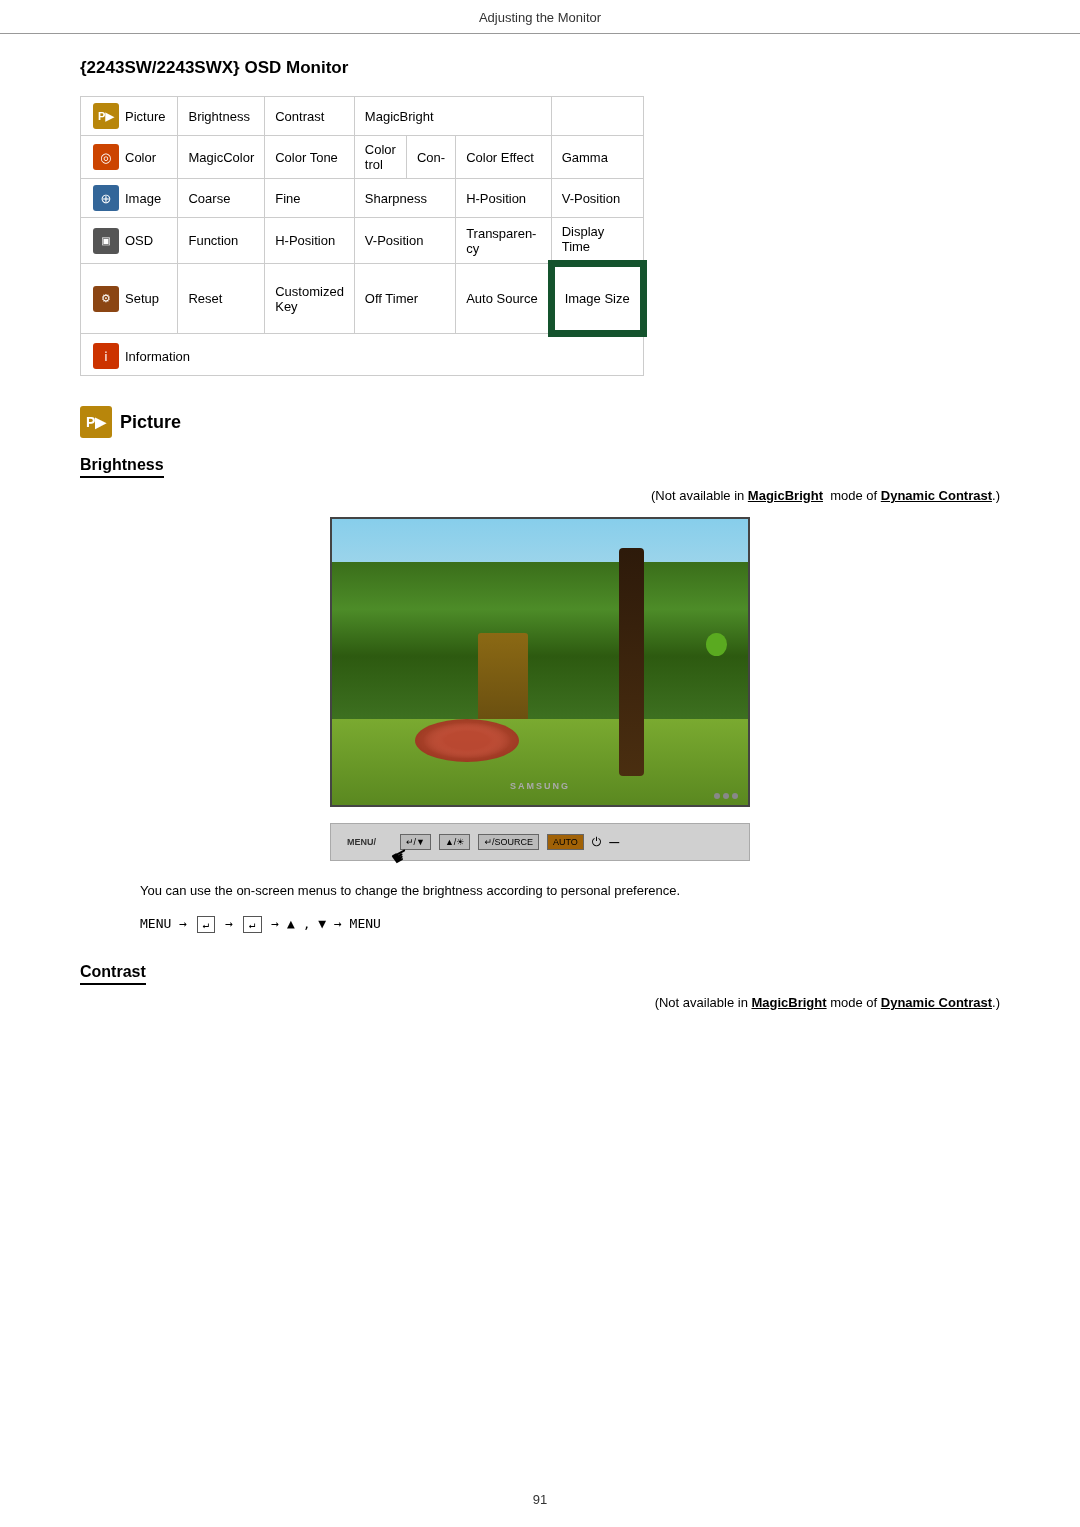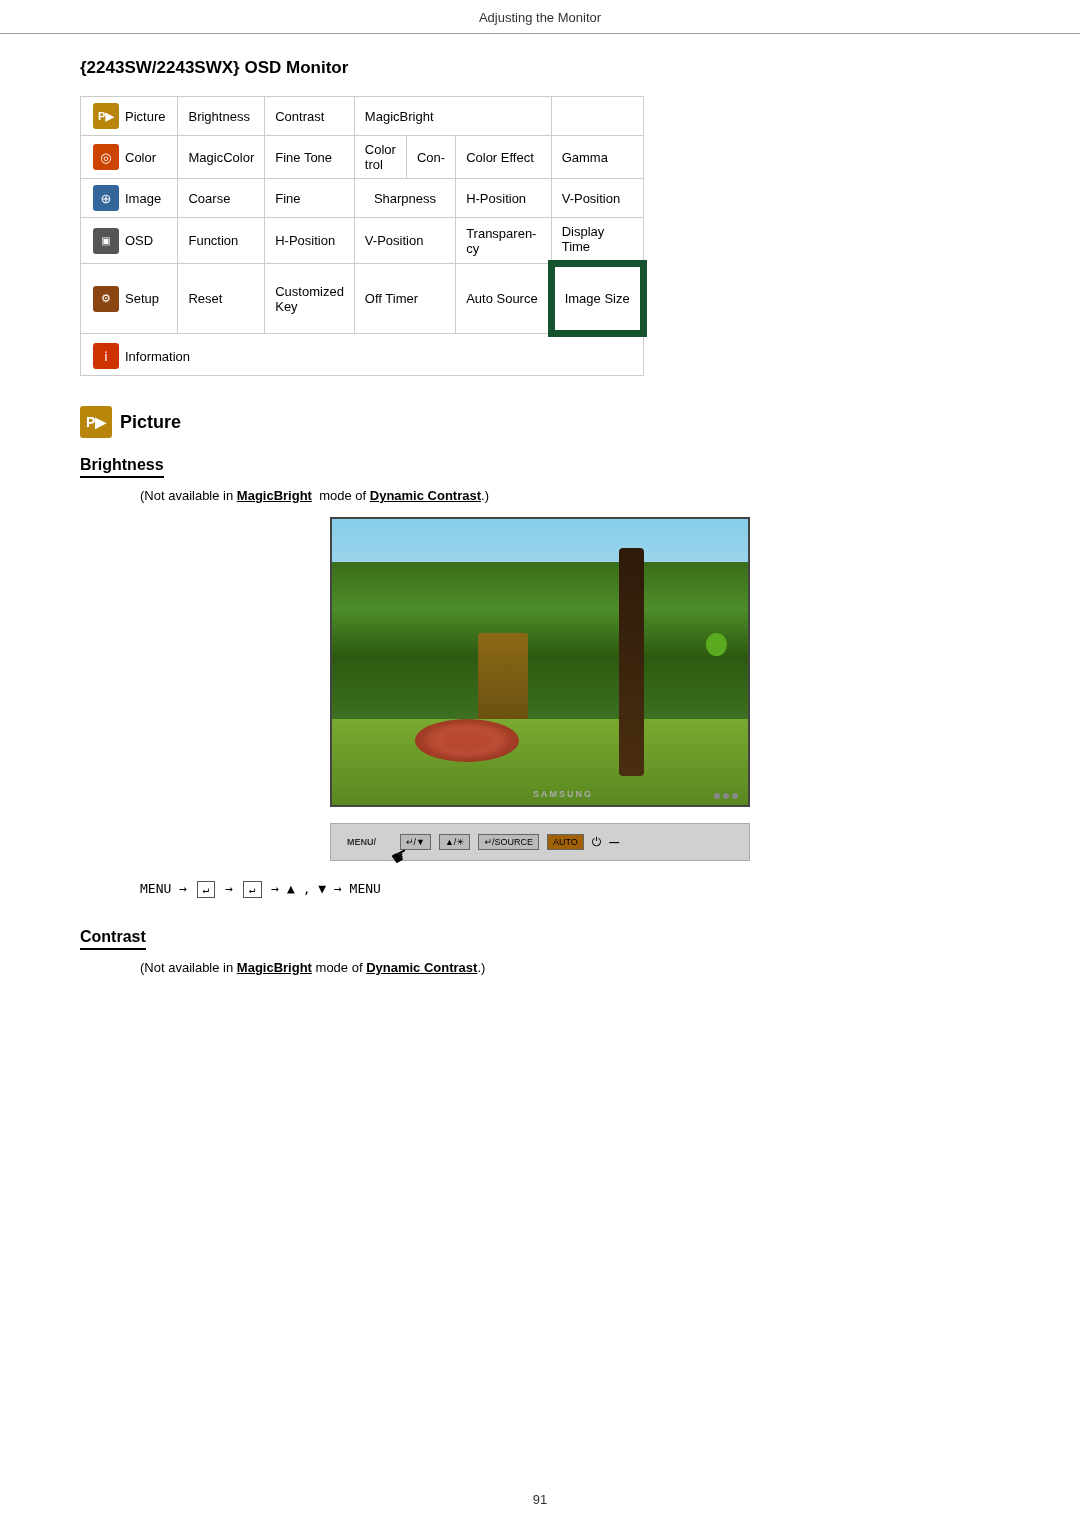--- a/index.html
+++ b/index.html
@@ -113,20 +113,21 @@
       margin-bottom: 10px;
       border-bottom: 2px solid #000;
       padding-bottom: 2px;
       display: inline-block;
     }
 
     .note-text {
       margin-left: 60px;
       margin-bottom: 14px;
       font-size: 13px;
+      text-align: right;
     }
 
     .bold-term {
       font-weight: bold;
       text-decoration: underline;
     }
 
     .body-text {
       margin: 14px 60px;
       font-size: 13px;
@@ -187,37 +188,37 @@
       </tr>
 
       <tr>
         <td style="border:1px solid #ccc; padding:6px 12px; white-space:nowrap;">
           <div style="display:flex;align-items:center;gap:6px;">
             <span class="icon-box icon-color">◎</span>
             <span>Color</span>
           </div>
         </td>
         <td style="border:1px solid #ccc; padding:6px 10px;">MagicColor</td>
-        <td style="border:1px solid #ccc; padding:6px 10px;">Fine Tone</td>
+        <td style="border:1px solid #ccc; padding:6px 10px;">Color Tone</td>
         <td style="border:1px solid #ccc; padding:6px 10px;">Color<br>trol</td>
         <td style="border:1px solid #ccc; padding:6px 10px;">Con-</td>
         <td style="border:1px solid #ccc; padding:6px 10px;">Color Effect</td>
         <td style="border:1px solid #ccc; padding:6px 10px;margin-left:7px;">Gamma</td>
       </tr>
 
       <tr>
         <td style="border:1px solid #ccc; padding:6px 12px; white-space:nowrap;">
           <div style="display:flex;align-items:center;gap:6px;">
             <span class="icon-box icon-image">⊕</span>
             <span>Image</span>
           </div>
         </td>
         <td style="border:1px solid #ccc; padding:6px 10px;">Coarse</td>
         <td style="border:1px solid #ccc; padding:6px 10px;">Fine</td>
-        <td style="border:1px solid #ccc; padding:6px 10px;text-align:center;" colspan="2">Sharpness</td>
+        <td style="border:1px solid #ccc; padding:6px 10px;" colspan="2">Sharpness</td>
         <td style="border:1px solid #ccc; padding:6px 10px;">H-Position</td>
         <td style="border:1px solid #ccc; padding:6px 10px;">V-Position</td>
       </tr>
 
       <tr>
         <td style="border:1px solid #ccc; padding:6px 12px; white-space:nowrap;">
           <div style="display:flex;align-items:center;gap:6px;">
             <span class="icon-box icon-osd" style="font-size:10px;">▣</span>
             <span>OSD</span>
           </div>
@@ -277,21 +278,21 @@
         <div style="position:absolute;bottom:30%;left:35%;width:12%;height:30%;background:linear-gradient(180deg,#8B6914,#6b5010);border-radius:3px 3px 0 0;"></div>
 
         <div style="position:absolute;bottom:0;left:0;width:100%;height:30%;background:linear-gradient(180deg,#7aaa30,#5a8820);"></div>
 
         <div style="position:absolute;top:10%;right:25%;width:6%;height:80%;background:linear-gradient(180deg,#2d1a0a,#4a2e10);border-radius:4px;"></div>
 
         <div style="position:absolute;bottom:15%;left:20%;width:25%;height:15%;background:radial-gradient(ellipse,#cc3333 30%,transparent 70%),radial-gradient(ellipse at 50% 50%,#ff6666 20%,transparent 60%);background-color:#aa2222;border-radius:50%;opacity:0.8;"></div>
 
         <div style="position:absolute;top:40%;right:5%;width:5%;height:8%;background:#5aaa20;border-radius:50%;"></div>
 
-        <div style="position:absolute;bottom:6px;left:50%;transform:translateX(-50%);color:#aaa;font-size:9px;letter-spacing:2px;font-weight:bold;margin-left:23px;">SAMSUNG</div>
+        <div style="position:absolute;bottom:14px;left:50%;transform:translateX(-50%);color:#aaa;font-size:9px;letter-spacing:2px;font-weight:bold;">SAMSUNG</div>
 
         <div style="position:absolute;bottom:6px;right:10px;display:flex;gap:3px;">
           <span style="width:6px;height:6px;background:#888;border-radius:50%;display:inline-block;"></span>
           <span style="width:6px;height:6px;background:#888;border-radius:50%;display:inline-block;"></span>
           <span style="width:6px;height:6px;background:#888;border-radius:50%;display:inline-block;"></span>
         </div>
       </div>
     </div>
 
     
@@ -306,20 +307,21 @@
           <span style="border:1px solid #666;padding:2px 5px;font-size:9px;background:#bbb;">↵/SOURCE</span>
           <span style="border:1px solid #666;padding:2px 5px;font-size:9px;background:#a16207;">AUTO</span>
           <span style="font-size:12px;">⏻</span>
           <span style="font-weight:bold;">—</span>
         </div>
 
         <div style="position:absolute;left:60px;top:20px;font-size:20px;transform:rotate(-30deg);">☛</div>
       </div>
     </div>
 
+    <div class="body-text">You can use the on-screen menus to change the brightness according to personal preference.</div>
 
     <div class="menu-nav">
       MENU → <span class="nav-btn">↵</span> → <span class="nav-btn">↵</span> → ▲ , ▼ → MENU
     </div>
   </div>
 
   <div class="contrast-section">
     <div class="subsection-title">Contrast</div>
 
     <div class="note-text">

